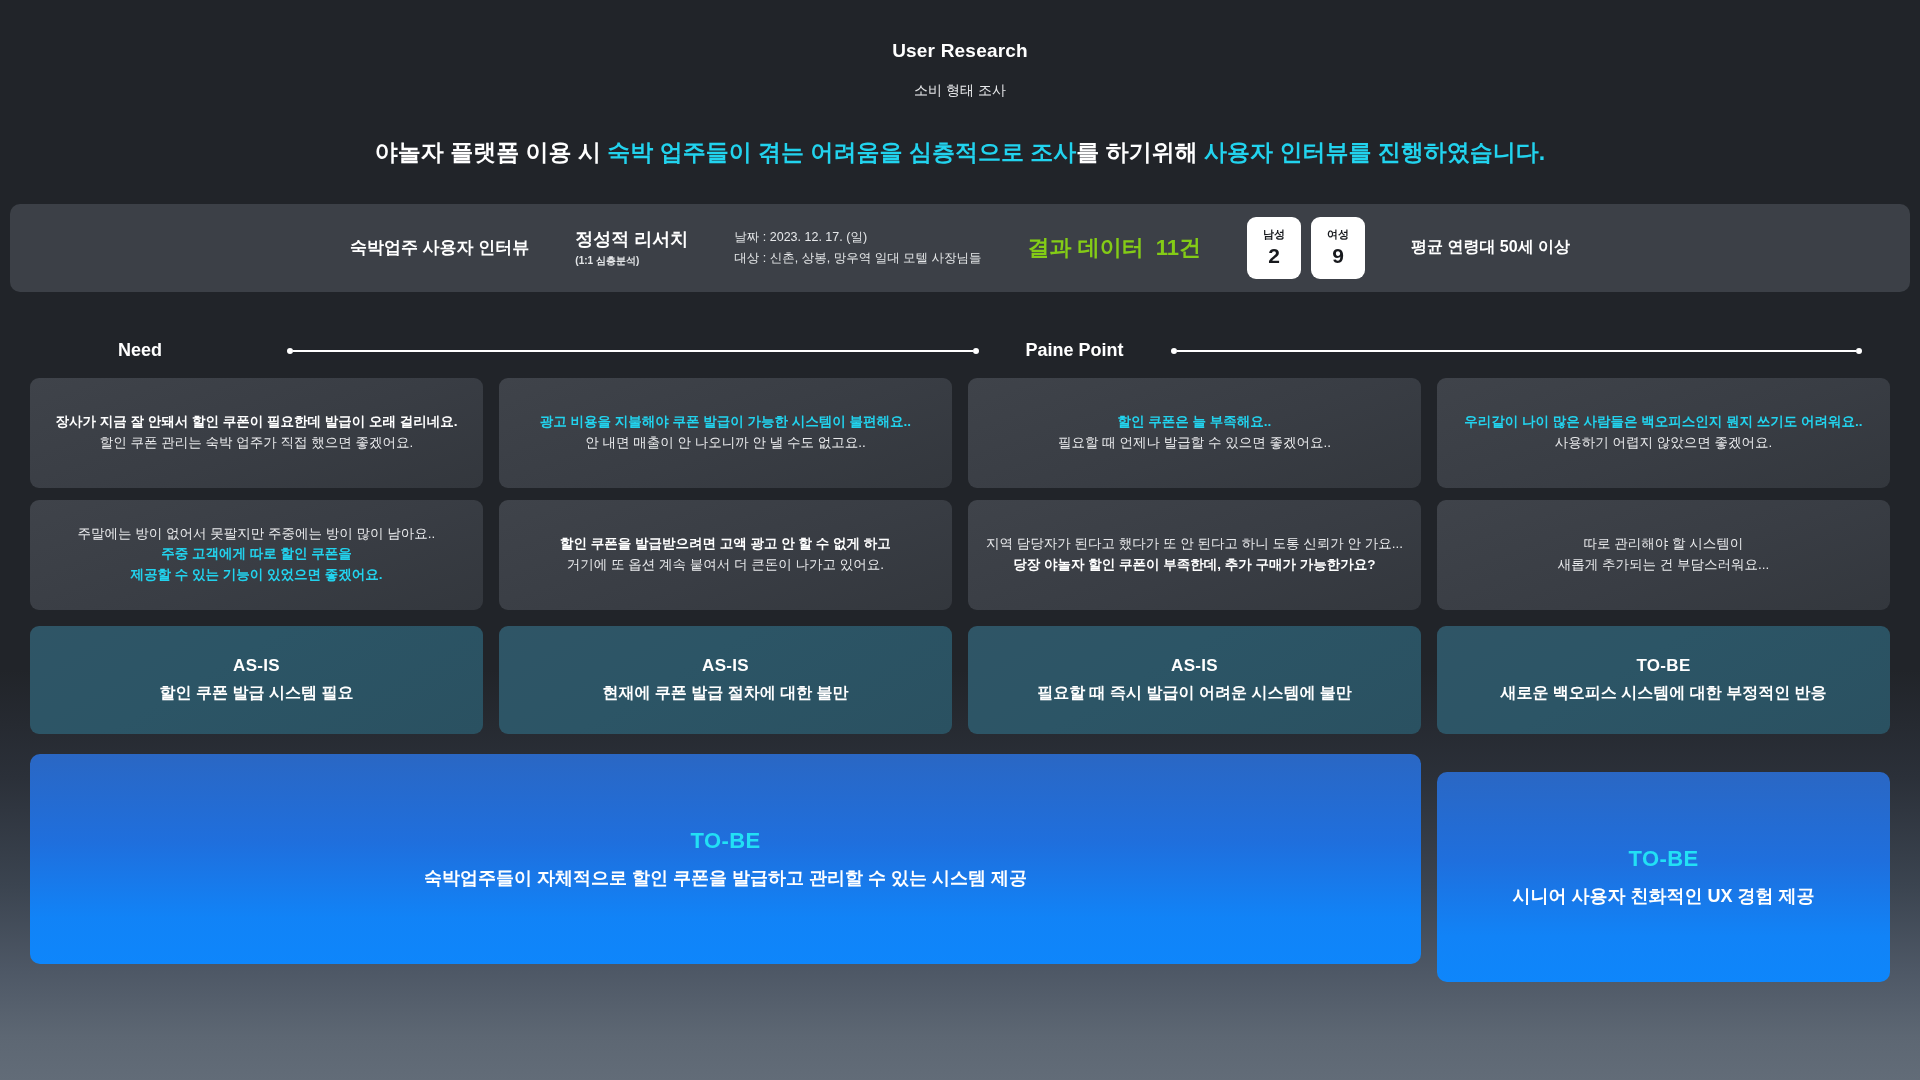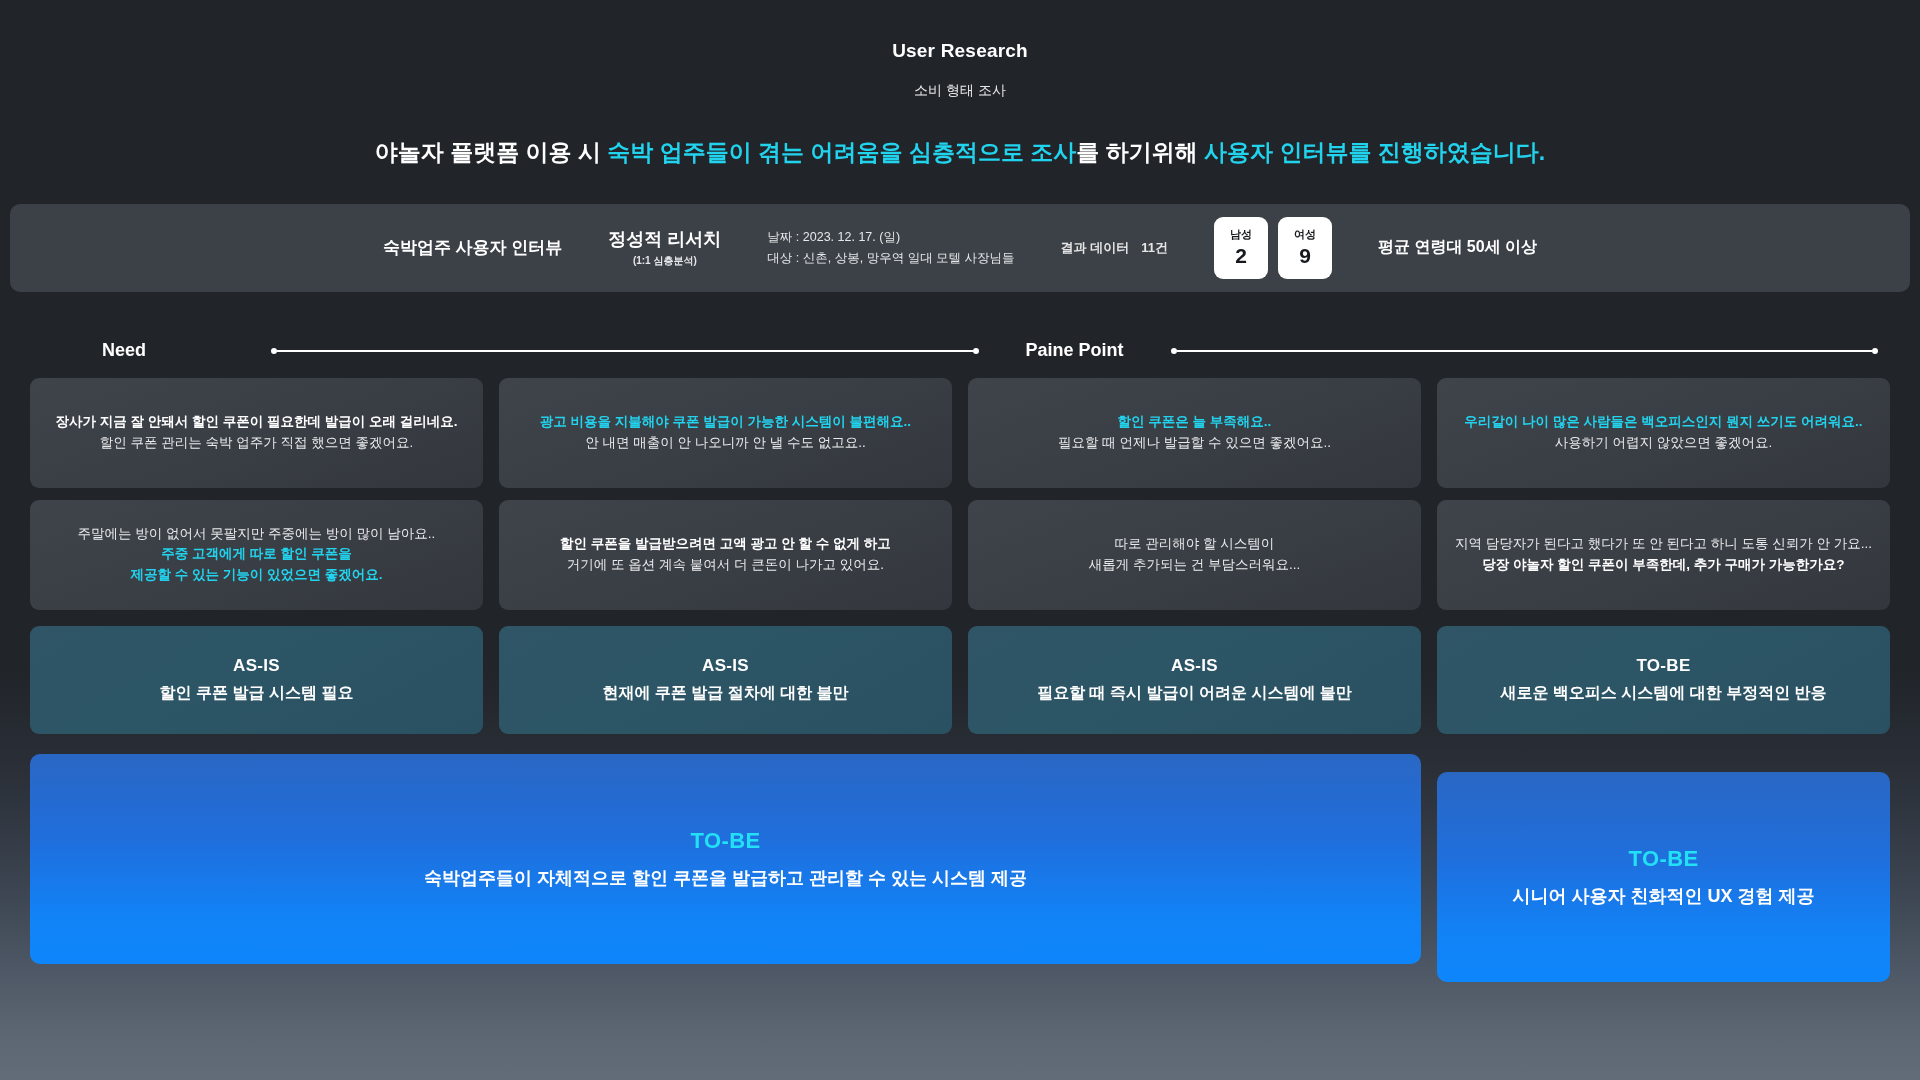--- a/index.html
+++ b/index.html
@@ -64,44 +64,44 @@
     align-items: center;
     gap: 46px;
   }
   .info-label {
     font-size: 17px;
     font-weight: bold;
     color: #ffffff;
     white-space: nowrap;
   }
   .research-type {
-    text-align: center;
+    text-align: left;
     white-space: nowrap;
   }
   .research-type .rt-main {
     font-size: 18px;
     font-weight: bold;
     color: #ffffff;
   }
   .research-type .rt-sub {
     font-size: 10px;
     font-weight: bold;
     color: #e4e6e8;
     margin-top: 3px;
   }
   .meta-lines {
     font-size: 12.5px;
     color: #e6e8ea;
     line-height: 1.65;
     white-space: nowrap;
   }
   .result-count {
-    font-size: 13px;
-    font-weight: bold;
-    color: #e5e5e5;
+    font-size: 22px;
+    font-weight: bold;
+    color: #84cc16;
     white-space: nowrap;
     text-align: right;
   }
   .result-count .rc-num { margin-left: 12px; }
   .badges { display: flex; gap: 10px; }
   .badge {
     width: 54px;
     height: 62px;
     background: #ffffff;
     border-radius: 9px;
@@ -119,21 +119,21 @@
     color: #ffffff;
     white-space: nowrap;
   }
 
   
   .section-head {
     margin: 44px 0 0 0;
     height: 30px;
     display: flex;
     align-items: center;
-    padding: 0 24px;
+    padding: 0 40px;
     gap: 29px;
   }
   .sec-title {
     font-size: 18px;
     font-weight: bold;
     color: #ffffff;
     white-space: nowrap;
   }
   .sec-title.need { width: 200px; text-align: center; }
   .rule {
@@ -332,26 +332,26 @@
   <div class="quote-card">
     <div class="q-line norm-white">주말에는 방이 없어서 못팔지만 주중에는 방이 많이 남아요..</div>
     <div class="q-line bold-cyan">주중 고객에게 따로 할인 쿠폰을</div>
     <div class="q-line bold-cyan">제공할 수 있는 기능이 있었으면 좋겠어요.</div>
   </div>
   <div class="quote-card">
     <div class="q-line bold-white">할인 쿠폰을 발급받으려면 고액 광고 안 할 수 없게 하고</div>
     <div class="q-line norm-white">거기에 또 옵션 계속 붙여서 더 큰돈이 나가고 있어요.</div>
   </div>
   <div class="quote-card">
+    <div class="q-line norm-white">지역 담당자가 된다고 했다가 또 안 된다고 하니 도통 신뢰가 안 가요...</div>
+    <div class="q-line bold-white">당장 야놀자 할인 쿠폰이 부족한데, 추가 구매가 가능한가요?</div>
+  </div>
+  <div class="quote-card">
     <div class="q-line norm-white">따로 관리해야 할 시스템이</div>
     <div class="q-line norm-white">새롭게 추가되는 건 부담스러워요...</div>
-  </div>
-  <div class="quote-card">
-    <div class="q-line norm-white">지역 담당자가 된다고 했다가 또 안 된다고 하니 도통 신뢰가 안 가요...</div>
-    <div class="q-line bold-white">당장 야놀자 할인 쿠폰이 부족한데, 추가 구매가 가능한가요?</div>
   </div>
 </div>
 
 <div class="grid asis-row">
   <div class="asis-card">
     <div class="asis-tag">AS-IS</div>
     <div class="asis-desc">할인 쿠폰 발급 시스템 필요</div>
   </div>
   <div class="asis-card">
     <div class="asis-tag">AS-IS</div>

